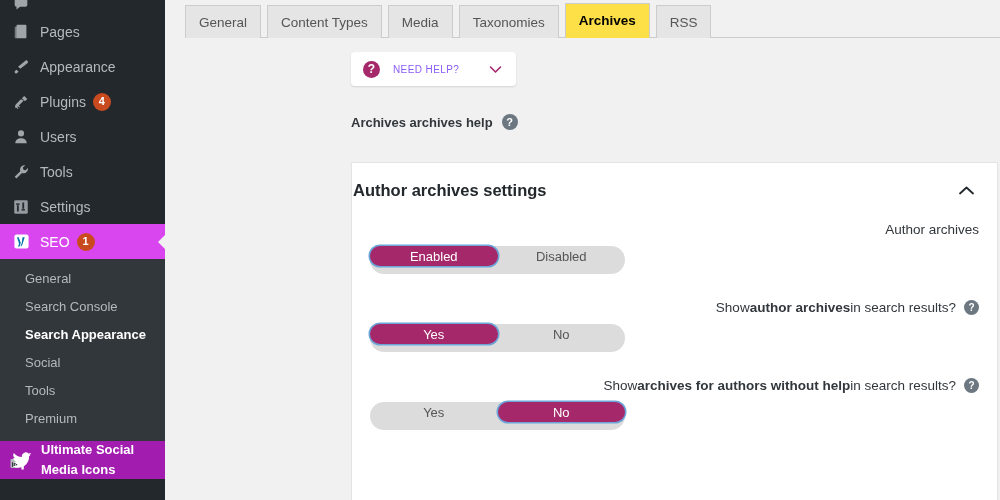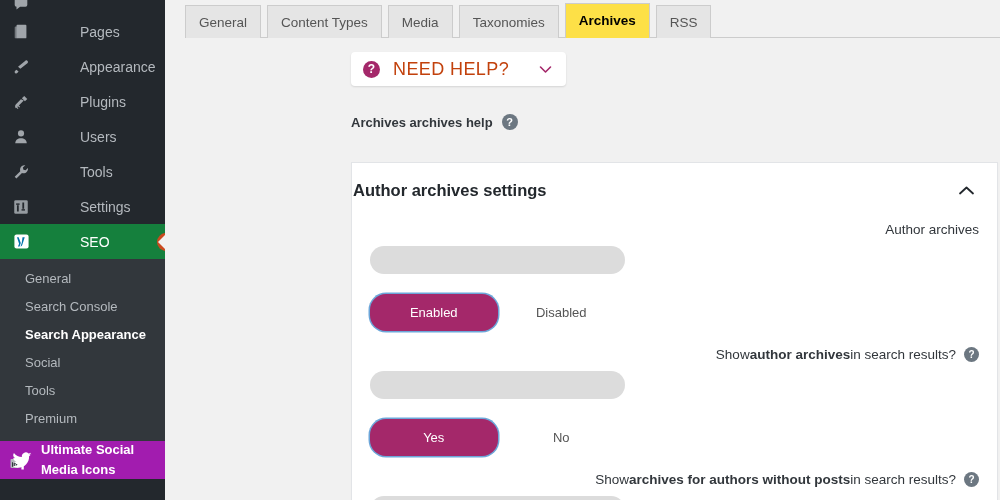--- a/index.html
+++ b/index.html
@@ -19,21 +19,20 @@
     position: relative;
     overflow: hidden;
   }
   .menu-item {
     display: flex; align-items: center;
     height: 35px;
     padding-left: 11px;
     color: #b4b9be;
     font-size: 14px;
     position: relative;
-    gap: 40px;
   }
   .menu-item.partial { height: 14px; align-items: flex-end; overflow: hidden; }
   .menu-item .mi-icon {
     width: 20px; height: 20px;
     flex: 0 0 20px;
     margin-right: 9px;
     display: flex; align-items: center; justify-content: center;
     color: #a0a5aa;
   }
   .menu-item .mi-icon svg { display: block; }
@@ -44,21 +43,21 @@
     min-width: 18px; height: 18px;
     border-radius: 9px;
     background: #ca4a1f;
     color: #fff;
     font-size: 11px; font-weight: bold;
     margin-left: 7px;
     padding: 0 5px;
     line-height: 1;
   }
   .menu-item.current {
-    background: #15803d;
+    background: #d946ef;
     color: #fff;
     font-weight: normal;
   }
   .menu-item.current .mi-icon { color: #fff; }
   .menu-item.current .arrow {
     position: absolute; right: -1px; top: 50%;
     transform: translateY(-50%);
     width: 0; height: 0;
     border-top: 8px solid transparent;
     border-bottom: 8px solid transparent;
@@ -138,22 +137,22 @@
   }
   .need-help .nh-icon {
     width: 17px; height: 17px; border-radius: 50%;
     background: #a4286a; color: #fff;
     font-size: 12px; font-weight: bold;
     display: flex; align-items: center; justify-content: center;
     margin-right: 13px;
     line-height: 1;
   }
   .need-help .nh-label {
-    color: #c2410c;
-    font-size: 18px;
+    color: #8b5cf6;
+    font-size: 10px;
     letter-spacing: 0.4px;
     margin-right: 30px;
   }
   .need-help .nh-chev { color: #a4286a; display: flex; }
 
   .help-line {
     position: absolute; left: 186px; top: 114px;
     display: flex; align-items: center;
   }
   .help-line .hl-text { font-size: 13px; color: #32373c; font-weight: bold; }
@@ -204,23 +203,22 @@
     width: 255px;
     position: relative;
     overflow: visible;
   }
   .seg {
     flex: 1 1 50%;
     display: flex; align-items: center; justify-content: center;
     font-size: 13px;
     color: #555;
     border-radius: 16px;
-    height: 37px;
+    height: 20px;
     user-select: none;
-    margin-top: 48px;
   }
   .seg.on {
     background: #a4286a;
     color: #fff;
     box-shadow: 0 0 0 1.5px #6ca6d9;
   }
 </style>
 </head>
 <body>
 
@@ -378,21 +376,21 @@
               <span>Show </span>
               <span class="b">author archives</span>
               <span> in search results?</span>
               <span class="q">?</span>
             </div><div class="toggle">
               <div class="seg on">Yes</div>
               <div class="seg">No</div>
             </div></div>
           <div class="field"><div class="field-label">
               <span>Show </span>
-              <span class="b">archives for authors without posts</span>
+              <span class="b">archives for authors without help</span>
               <span> in search results?</span>
               <span class="q">?</span>
             </div><div class="toggle">
               <div class="seg">Yes</div>
               <div class="seg on">No</div>
             </div></div>
         </div>
     </section>
 
   </main>

